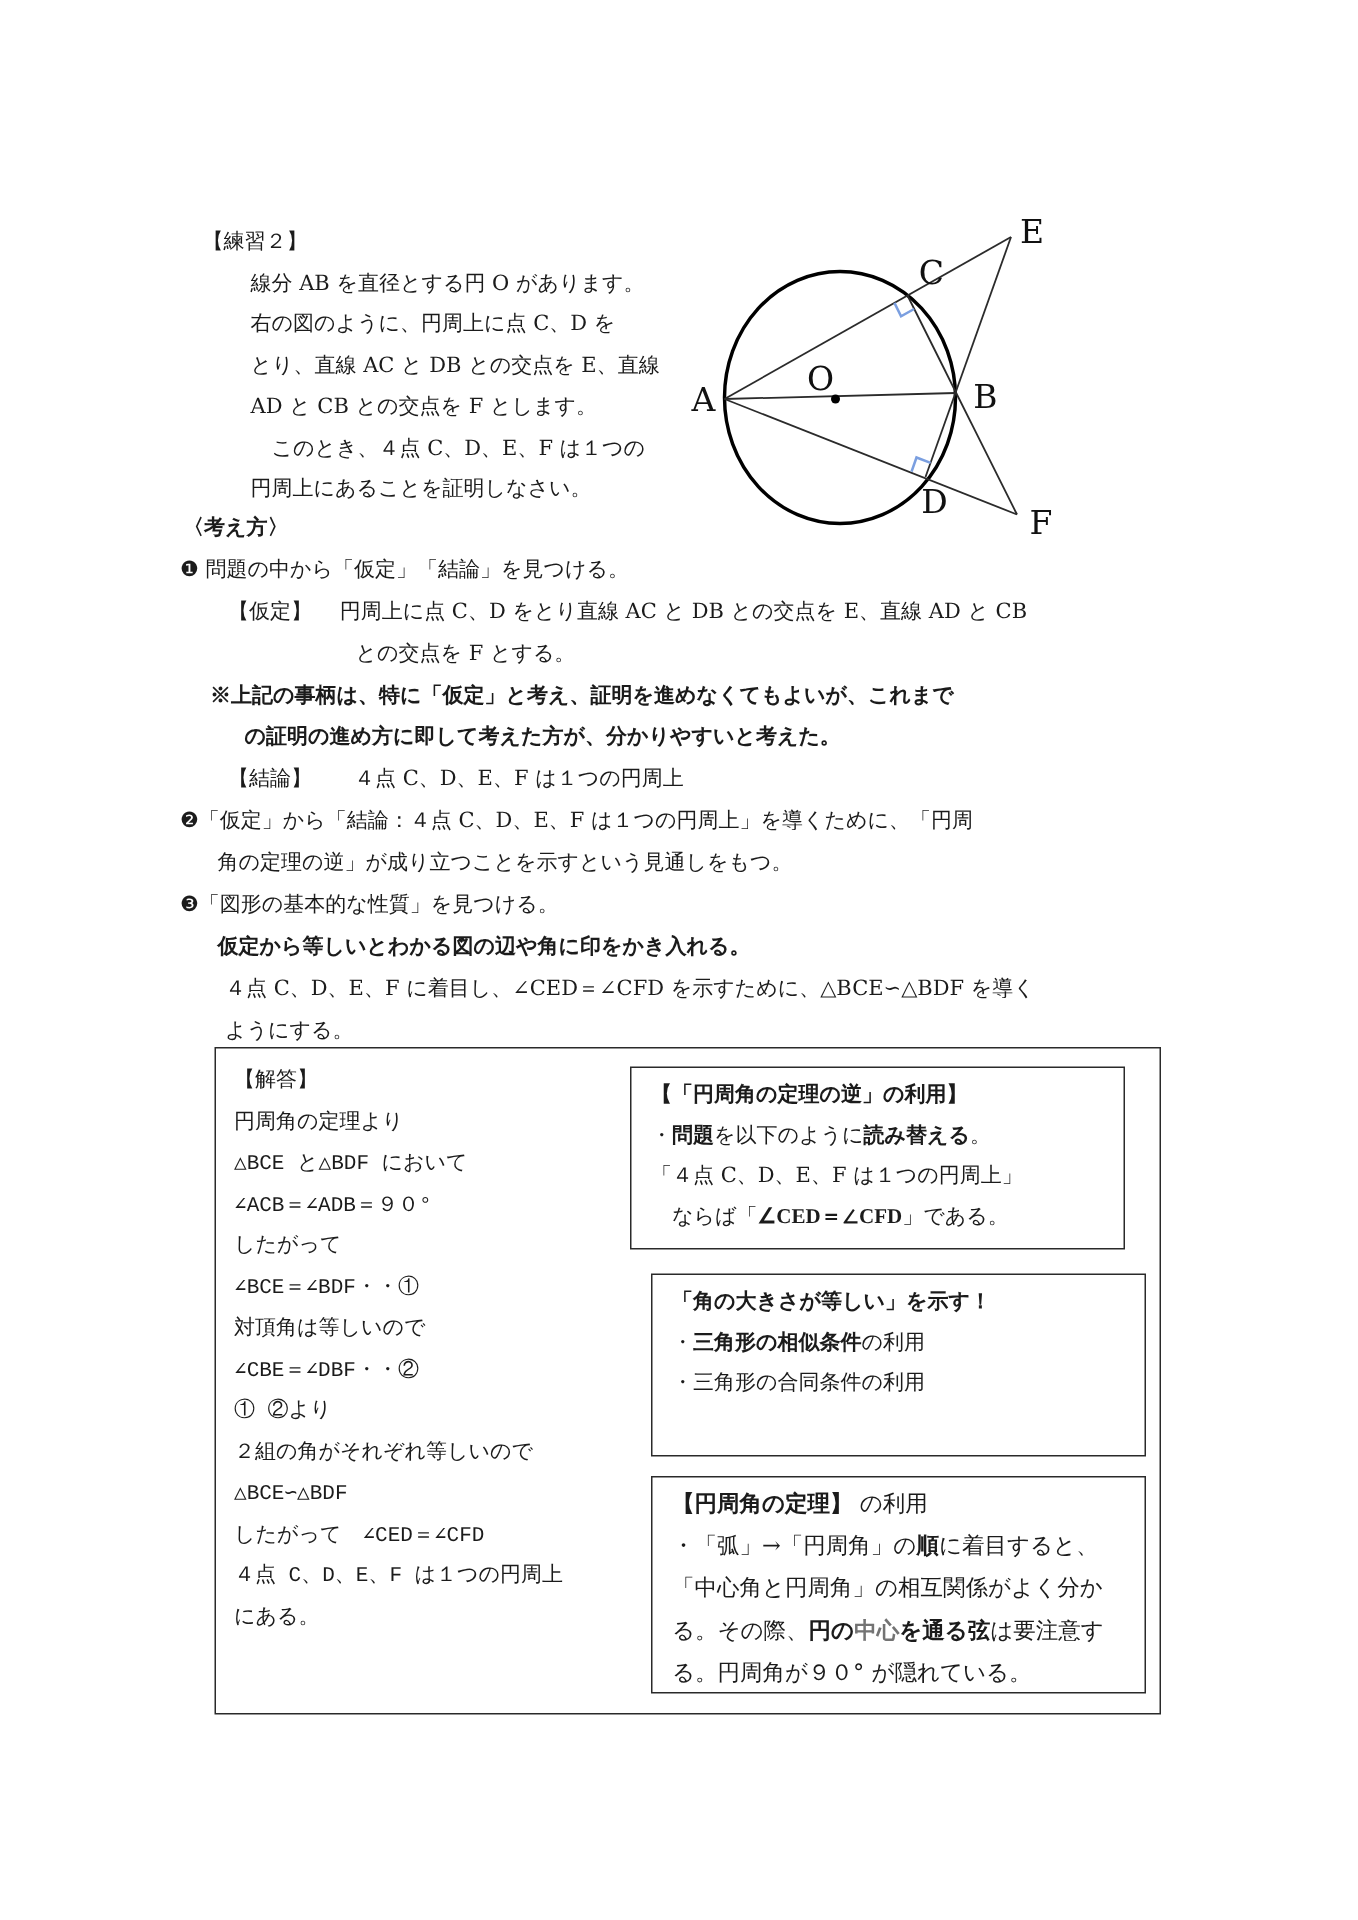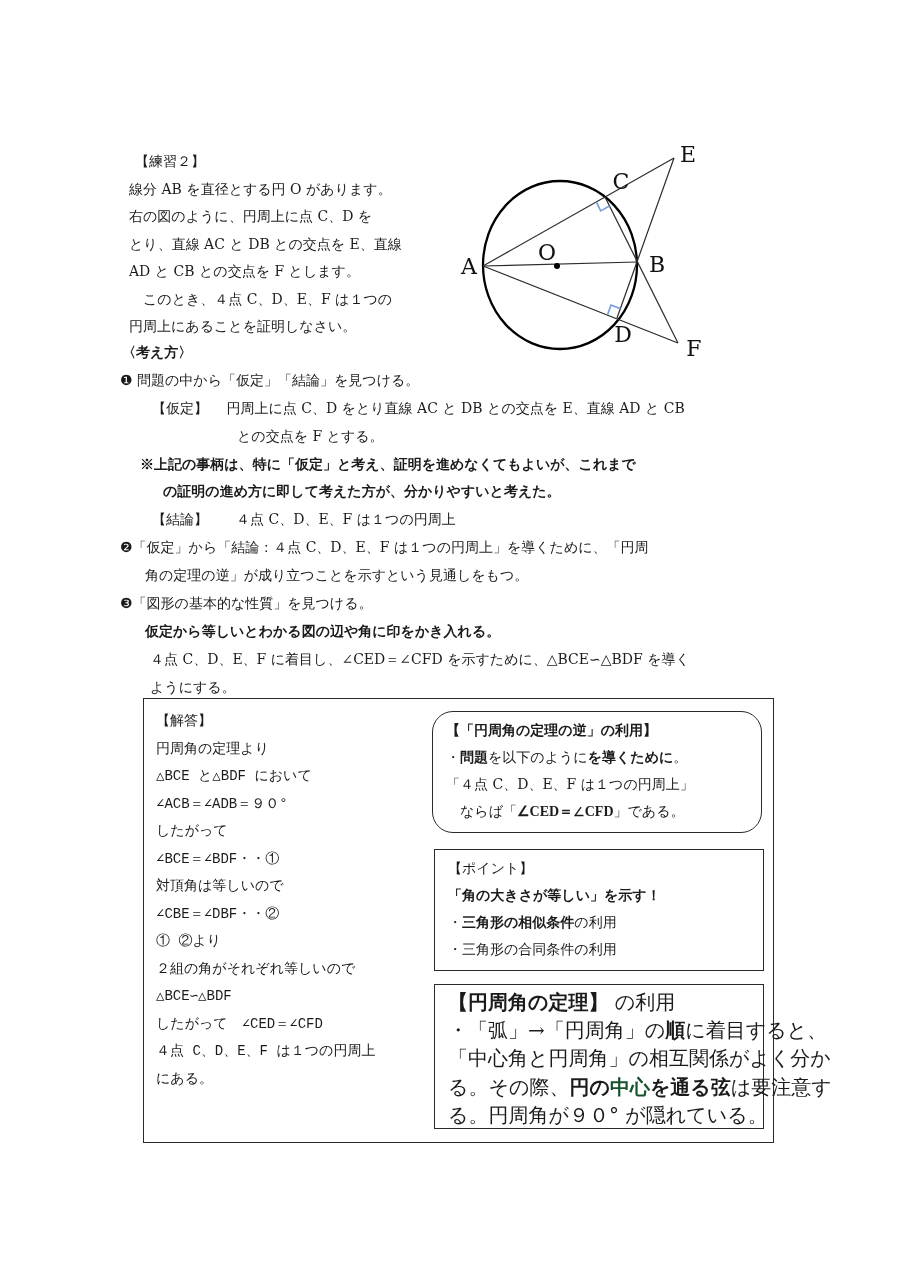--- a/index.html
+++ b/index.html
@@ -3,27 +3,27 @@
 <meta charset="utf-8">
 <style>
   html,body{margin:0;padding:0;}
   body{
     width:905px;height:1280px;position:relative;overflow:hidden;
     background:#ffffff;color:#1b1b1b;
     font-family:"DejaVu Serif","Liberation Serif",serif;
   }
   .abs{position:absolute;}
   .ln{white-space:pre;font-size:14px;line-height:27.6px;height:27.6px;}
-  .problem .ln{line-height:27.5px;height:27.5px;}
+  .problem .ln{line-height:27.5px;height:27.5px;margin-left:38px;}
   .approach .ln{line-height:27.9px;height:27.9px;}
   .steps .ln{line-height:27.5px;height:27.5px;}
   .sbox .ln{line-height:27px;height:27px;}
-  .sbox3 .ln{font-size:20px;line-height:28.2px;height:28.2px;}
+  .sbox3 .ln{font-size:15px;line-height:28.2px;height:28.2px;}
   .seg-b{font-family:Liberation Serif, serif;font-weight:700;}
-  .seg-r{color:#14532d;}
+  .seg-r{color:#737373;}
   .box-outer{border:1.6px solid #2a2a2a;}
   .sbox{border:1.5px solid #2a2a2a;box-sizing:border-box;padding:5px 13px 0 13px;}
   svg text{font-family:"DejaVu Serif","Liberation Serif",serif;font-size:22px;fill:#111;}
 </style>
 </head>
 <body>
 
 <section class="abs problem" style="left:129px;top:148px;">
   <div class="ln" style="margin-left:6px">【練習２】</div>
   <div class="ln">線分 AB を直径とする円 O があります。</div>
@@ -83,29 +83,28 @@
     <div class="ln">対頂角は等しいので</div>
     <div class="ln">∠CBE＝∠DBF・・②</div>
     <div class="ln">① ②より</div>
     <div class="ln">２組の角がそれぞれ等しいので</div>
     <div class="ln">△BCE∽△BDF</div>
     <div class="ln">したがって　∠CED＝∠CFD</div>
     <div class="ln">４点 C、D、E、F は１つの円周上</div>
     <div class="ln">にある。</div>
   </div>
 
-  <aside class="abs sbox" style="left:288px;top:12px;width:330px;height:122px;border-radius:21px;">
+  <aside class="abs sbox" style="left:276px;top:12px;width:330px;height:122px;">
     <div class="ln"><span class="seg-b">【「円周角の定理の逆」の利用】</span></div>
-    <div class="ln"><span>・</span><span class="seg-b">問題</span><span>を以下のように</span><span class="seg-b">を導くために</span><span>。</span></div>
+    <div class="ln"><span>・</span><span class="seg-b">問題</span><span>を以下のように</span><span class="seg-b">読み替える</span><span>。</span></div>
     <div class="ln"><span>「４点 C、D、E、F は１つの円周上」</span></div>
     <div class="ln"><span>　ならば「</span><span class="seg-b">∠CED＝∠CFD</span><span>」である。</span></div>
   </aside>
 
   <aside class="abs sbox" style="left:290px;top:150px;width:330px;height:122px;">
-    <div class="ln"><span>【ポイント】</span></div>
     <div class="ln"><span class="seg-b">「角の大きさが等しい」を示す！</span></div>
     <div class="ln"><span>・</span><span class="seg-b">三角形の相似条件</span><span>の利用</span></div>
     <div class="ln"><span>・三角形の合同条件の利用</span></div>
   </aside>
 
   <aside class="abs sbox sbox3" style="left:290px;top:285px;width:330px;height:145px;padding-top:3px;">
     <div class="ln"><span class="seg-b">【円周角の定理】</span><span> の利用</span></div>
     <div class="ln"><span>・「弧」→「円周角」の</span><span class="seg-b">順</span><span>に着目すると、</span></div>
     <div class="ln"><span>「中心角と円周角」の相互関係がよく分か</span></div>
     <div class="ln"><span>る。その際、</span><span class="seg-b">円の</span><span class="seg-b seg-r">中心</span><span class="seg-b">を通る弦</span><span>は要注意す</span></div>

